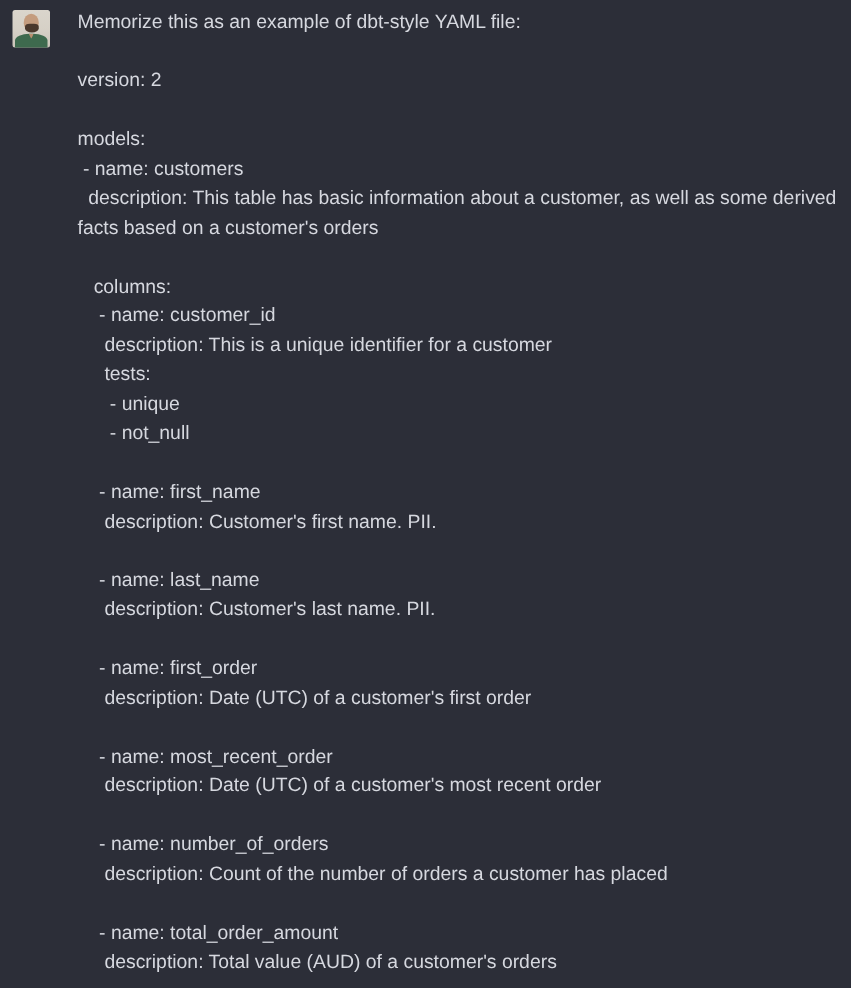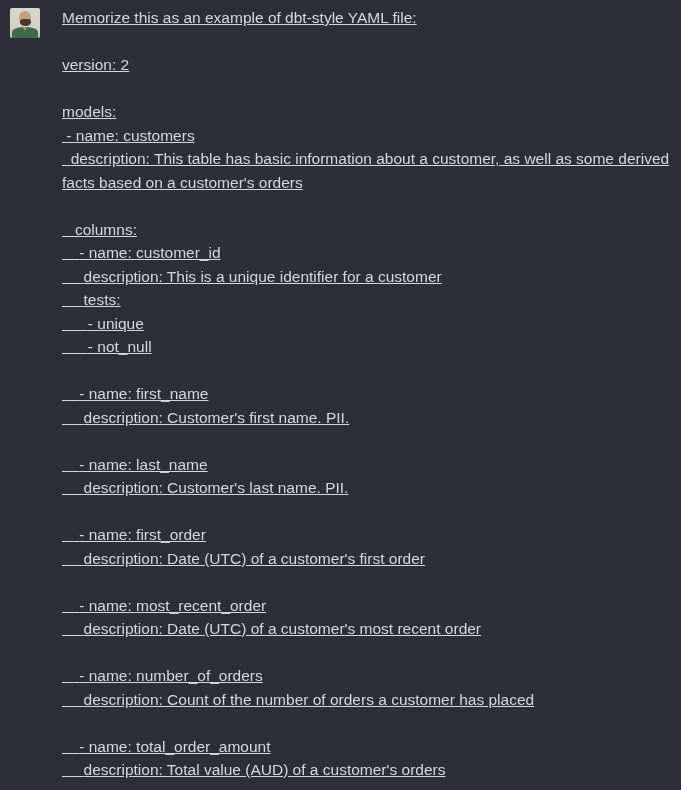--- a/index.html
+++ b/index.html
@@ -3,21 +3,21 @@
 <meta charset="utf-8">
 <style>
   :root {
     --background: #2C2E38;
     --text-color: #D6D8DF;
     --avatar-bg: #D6D0C6;
     --avatar-skin: #C49C7E;
     --avatar-beard: #4A382C;
     --avatar-shirt: #3E6A4E;
   }
-  * { margin: 0; padding: 0; box-sizing: border-box; text-decoration: underline; }
+  * { margin: 0; padding: 0; box-sizing: border-box; }
   html, body {
     width: 681px;
     height: 790px;
     overflow: hidden;
   }
   body {
     background: var(--background);
     font-family: "Liberation Sans", "DejaVu Sans", sans-serif;
   }
   .chat-row {

